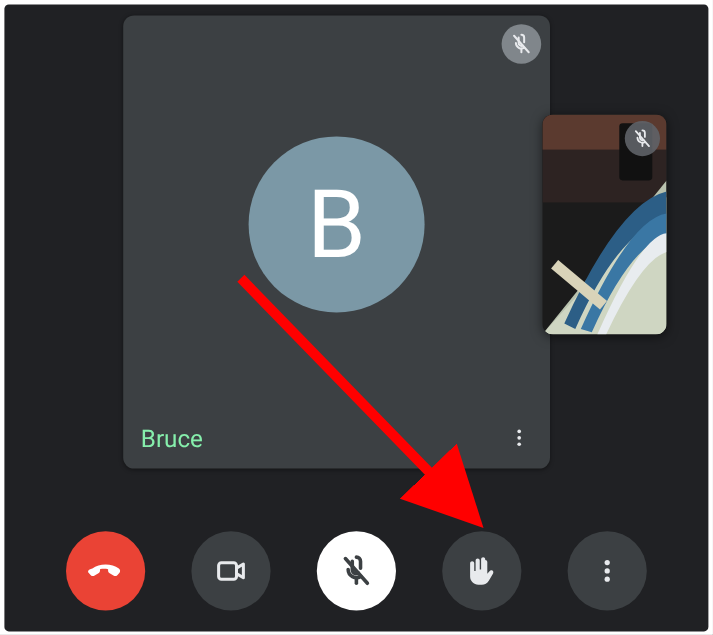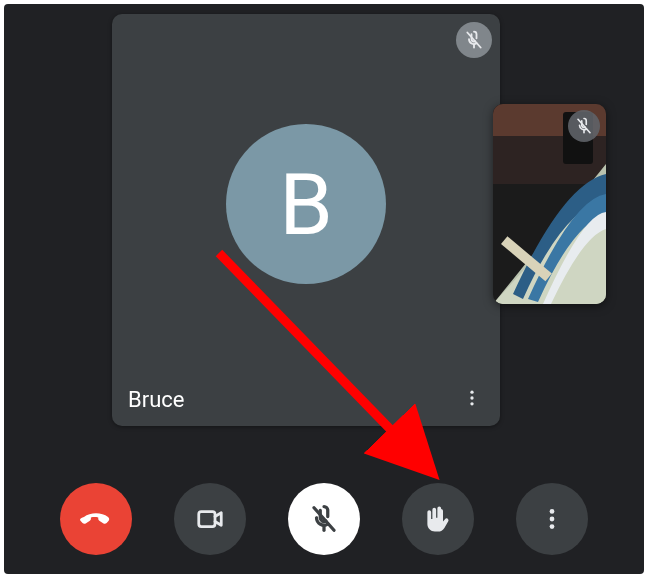--- a/index.html
+++ b/index.html
@@ -2,21 +2,21 @@
 <html><head>
 <meta charset="utf-8">
 <style>
   html,body{margin:0;padding:0;width:648px;height:577px;background:#fff;font-family:Roboto,Arial,sans-serif;overflow:hidden}
   .frame{position:relative;width:648px;height:577px}
   .bg{position:absolute;left:4px;top:4px;width:640px;height:570px;background:#202124;border-radius:4px}
   
   .tile{position:absolute;left:112px;top:14px;width:388px;height:412px;background:#3c4043;border-radius:10px;box-shadow:0 1px 4px rgba(0,0,0,.4)}
   .tile .mute-badge{position:absolute;top:8px;right:8px;width:36px;height:36px;border-radius:50%;background:#80868b;display:flex;align-items:center;justify-content:center}
   .avatar{position:absolute;left:50%;top:50%;transform:translate(-50%,-60%);width:160px;height:160px;border-radius:50%;background:#7b98a6;display:flex;align-items:center;justify-content:center;color:#fff;font-size:86px;font-weight:400}
-  .pname{position:absolute;left:16px;bottom:14px;color:#ffffff;font-size:22px}
+  .pname{position:absolute;left:16px;bottom:14px;color:#86efac;font-size:22px}
   .tile-more{position:absolute;right:10px;bottom:10px;width:36px;height:36px;display:flex;align-items:center;justify-content:center;cursor:pointer}
   
   .self{position:absolute;right:42px;top:104px;width:113px;height:200px;border-radius:10px;overflow:hidden;background:#2a2a2a;box-shadow:0 2px 10px rgba(0,0,0,.5)}
   .self .mute-badge{position:absolute;top:6px;right:6px;width:32px;height:32px;border-radius:50%;background:rgba(95,99,104,.9);display:flex;align-items:center;justify-content:center}
   
   .ctrlbar{position:absolute;left:0;right:0;bottom:22px;display:flex;justify-content:center;gap:42px}
   .ctrl{width:72px;height:72px;border-radius:50%;display:flex;align-items:center;justify-content:center;cursor:pointer}
   .ctrl.dark{background:#3c4043}
   .ctrl.red{background:#ea4335}
   .ctrl.white{background:#fff}

